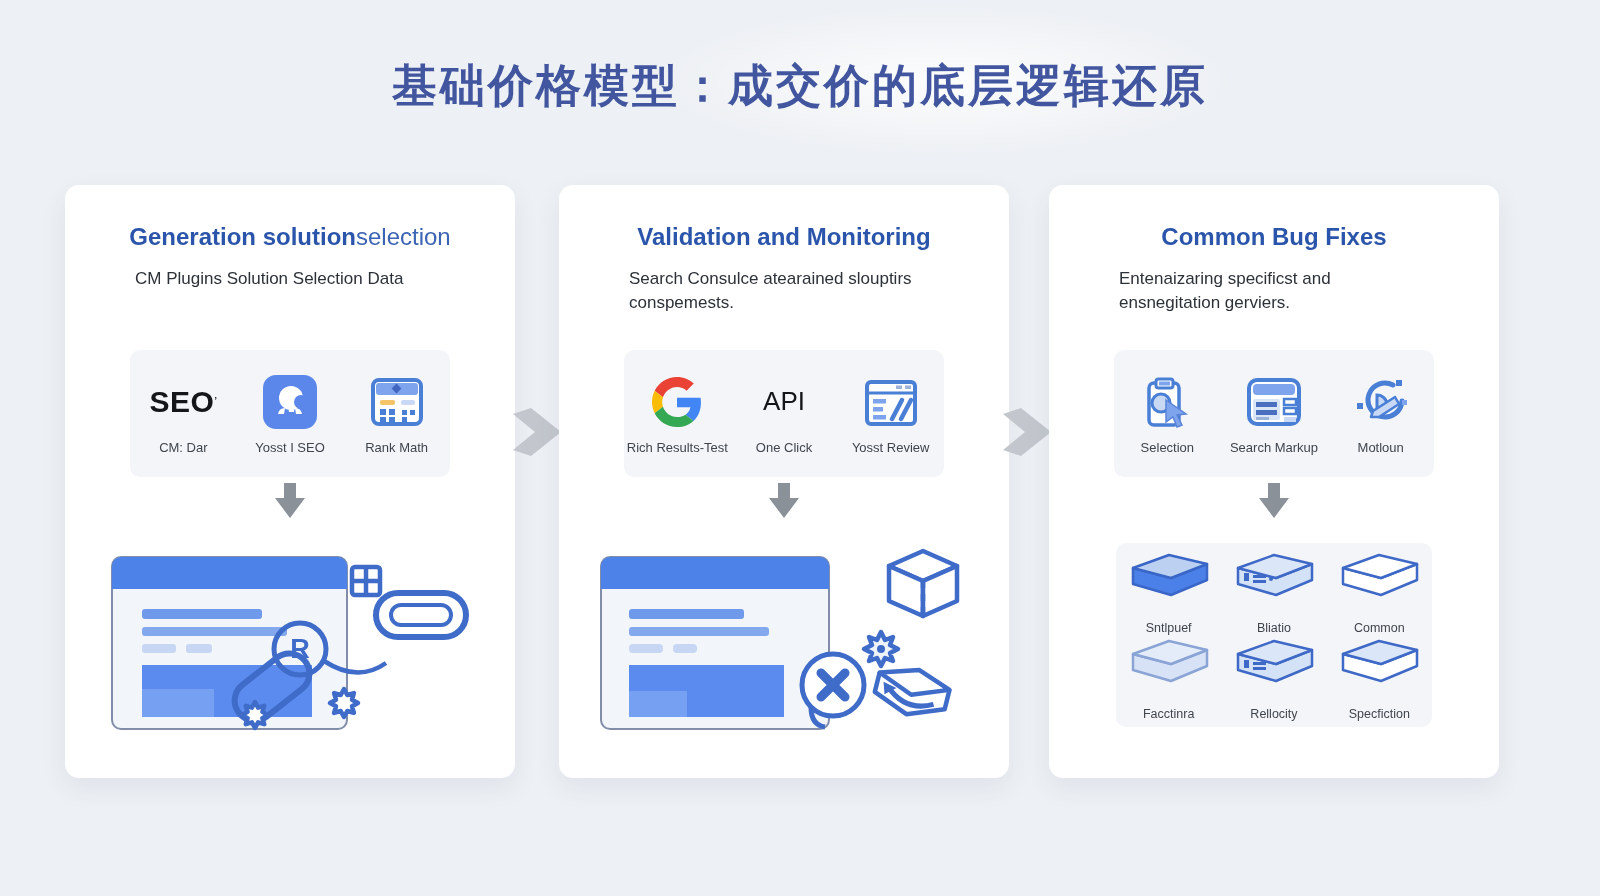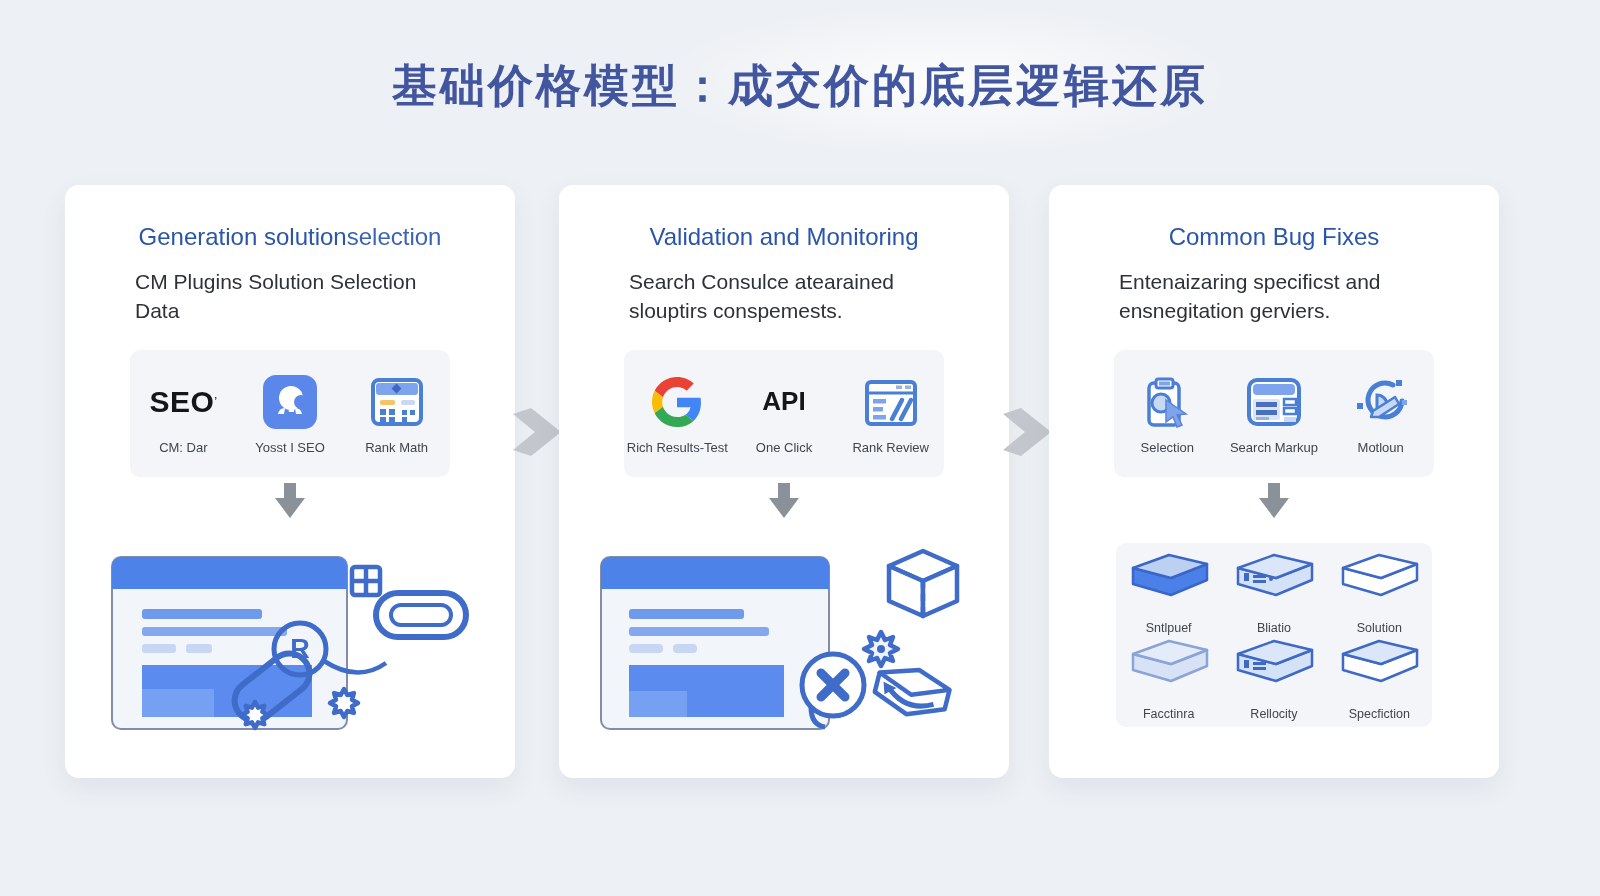--- a/index.html
+++ b/index.html
@@ -22,38 +22,38 @@
   
   .card{
     position:absolute;top:185px;width:450px;height:593px;
     background:#fff;border-radius:14px;
     box-shadow:0 10px 26px rgba(60,80,120,.08);
   }
   .card-1{left:65px}.card-2{left:559px}.card-3{left:1049px}
   .card h2{
     margin:38px 12px 0;text-align:center;font-size:24px;line-height:1.15;
   }
-  .t-bold{font-weight:400;color:#2a55ab}
+  .t-bold{font-weight:700;color:#2a55ab}
   .t-rest{font-weight:500;color:#3b64b4;}
   .t-rest:empty{margin-left:0}
   .subtitle{
     margin:16px 0 0 70px;width:285px;
-    font-size:21px;line-height:1.42;color:#2d3138;
+    font-size:17px;line-height:1.42;color:#2d3138;
   }
   .tool-row{
     position:absolute;top:165px;left:65px;width:320px;height:127px;
     background:#f3f5f9;border-radius:10px;
     display:flex;align-items:stretch;
   }
   .tool{flex:1;display:flex;flex-direction:column;align-items:center;justify-content:center;gap:9px}
   .tool .icon-slot{height:58px;display:flex;align-items:center;justify-content:flex-start}
   .tool-label{font-size:13px;color:#40454d;white-space:nowrap}
   .seo-text{font-size:30px;font-weight:800;color:#141619;letter-spacing:.5px}
   .seo-mark{font-size:13px;color:#141619;vertical-align:top}
-  .api-text{font-size:26px;font-weight:700;color:#141619}
+  .api-text{font-size:26px;font-weight:400;color:#141619}
   .yoast-badge{width:54px;height:54px;border-radius:13px;background:#5b87ea;display:flex;align-items:center;justify-content:center}
   .down-arrow{position:absolute;top:298px;left:0;width:100%;display:flex;justify-content:center}
   .illustration{position:absolute;top:352px;left:0;width:100%;display:flex;justify-content:center}
   
   .box-grid{
     position:absolute;top:358px;left:67px;width:316px;height:184px;
     background:#f3f5f9;border-radius:10px;
     display:grid;grid-template-columns:repeat(3,1fr);grid-template-rows:1fr 1fr;
     align-items:center;justify-items:center;padding:6px 0;box-sizing:border-box;
   }
@@ -198,21 +198,21 @@
             <line x1="4" y1="17" x2="52" y2="17" stroke="#4a7fd6" stroke-width="3"></line>
             <rect x="33" y="9.5" width="6" height="3.5" fill="#9bb3d9"></rect>
             <rect x="42" y="9.5" width="6" height="3.5" fill="#9bb3d9"></rect>
             <rect x="10" y="23" width="13" height="4.5" fill="#7da4ec"></rect>
             <rect x="10" y="31" width="10" height="4.5" fill="#7da4ec"></rect>
             <rect x="10" y="39" width="13" height="4.5" fill="#7da4ec"></rect>
             <line x1="29" y1="43" x2="39" y2="24" stroke="#4a7fd6" stroke-width="4.5" stroke-linecap="round"></line>
             <line x1="38" y1="43" x2="48" y2="24" stroke="#4a7fd6" stroke-width="4.5" stroke-linecap="round"></line>
           </svg>
         </div>
-        <span class="tool-label">Rank Review</span>
+        <span class="tool-label">Yosst Review</span>
       </div>
     </div>
 
     <div class="down-arrow">
       <svg width="34" height="36" viewBox="0 0 34 36">
         <rect x="11" y="0" width="12" height="17" fill="#8b9198"></rect>
         <polygon points="2,15 32,15 17,35" fill="#8b9198"></polygon>
       </svg>
     </div>
 
@@ -334,21 +334,21 @@
           <rect x="25" y="31" width="13" height="3" fill="#3f69c6"></rect>
           <circle cx="43" cy="30" r="2" fill="#3f69c6"></circle>
         </svg>
         <span class="box-label">Bliatio</span>
       </div>
       <div class="box-item">
         <svg width="92" height="52" viewBox="0 0 92 52">
           <path d="M10 19 L10 35 L48 46 L84 31 L84 15 L48 29 Z" fill="#ffffff" stroke="#3f69c6" stroke-width="2.5" stroke-linejoin="round"></path>
           <polygon points="10,19 46,6 84,15 48,29" fill="#ffffff" stroke="#3f69c6" stroke-width="2.5" stroke-linejoin="round"></polygon>
         </svg>
-        <span class="box-label">Solution</span>
+        <span class="box-label">Common</span>
       </div>
       <div class="box-item">
         <svg width="92" height="52" viewBox="0 0 92 52">
           <path d="M10 19 L10 35 L48 46 L84 31 L84 15 L48 29 Z" fill="#d7e2f6" stroke="#8aa4d6" stroke-width="2.5" stroke-linejoin="round"></path>
           <polygon points="10,19 46,6 84,15 48,29" fill="#e4ecfa" stroke="#8aa4d6" stroke-width="2.5" stroke-linejoin="round"></polygon>
         </svg>
         <span class="box-label">Facctinra</span>
       </div>
       <div class="box-item">
         <svg width="92" height="52" viewBox="0 0 92 52">

